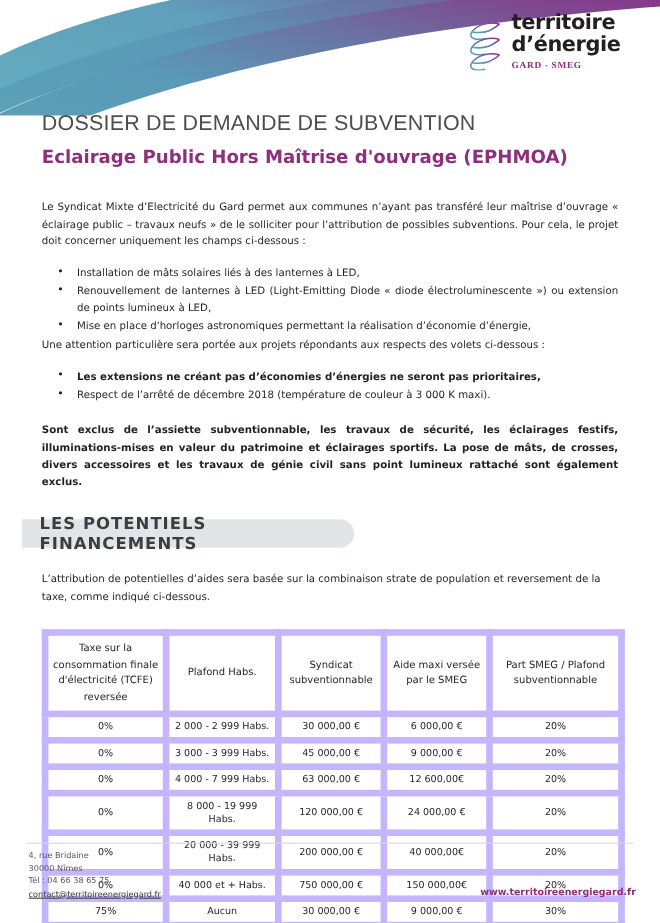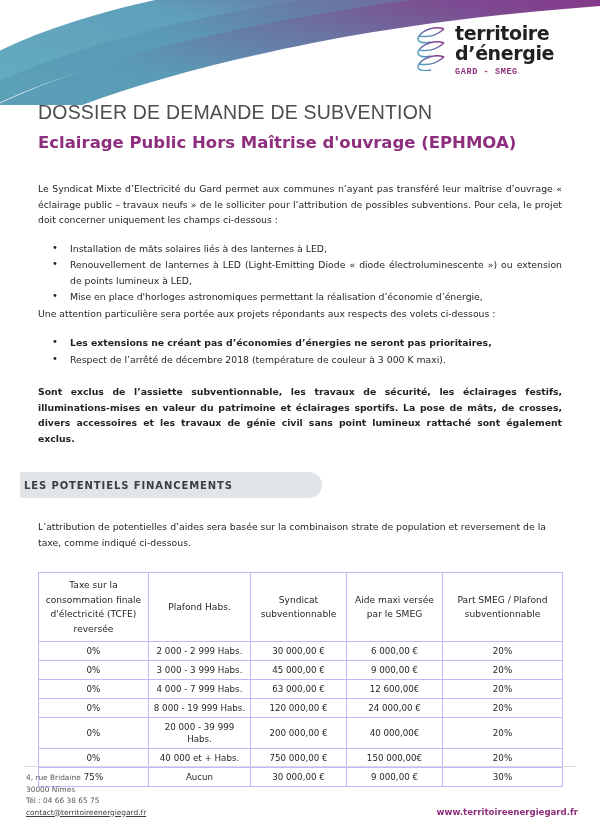--- a/index.html
+++ b/index.html
@@ -21,39 +21,38 @@
     top: 0; left: 0;
     width: 600px; height: 105px;
     overflow: hidden;
     pointer-events: none;
   }
   .header-deco svg { display: block; }
 
   
   .logo-block {
     position: absolute;
-    top: 10px; right: 46px;
+    top: 10px; right: 36px;
     display: flex;
-    align-items: flex-start;
+    align-items: flex-end;
     gap: 7px;
-    margin-top: 13px;
   }
   .logo-mark { width: 34px; height: 46px; flex: 0 0 auto; margin-top: 2px;}
   .logo-words { display: flex; flex-direction: column; }
   .logo-line1, .logo-line2 {
     font-family: "DejaVu Sans", sans-serif;
     font-size: 19px;
     font-weight: 700;
     line-height: 20px;
     color: #231f20;
     letter-spacing: -0.4px;
   }
   .logo-sub {
     margin-top: 4px;
-    font-family: Liberation Mono, monospace;
+    font-family: Liberation Serif, serif;
     font-size: 8.5px;
     font-weight: 700;
     letter-spacing: 0.6px;
     color: #8e2f7d;
   }
 
   
   .page {
     position: absolute;
     top: 0; left: 0;
@@ -123,38 +122,38 @@
     margin-top: 26px;
     margin-left: -18px;
     width: 302px;
     height: 26px;
     background: #e2e5e8;
     border-radius: 0 26px 26px 0;
     display: flex;
     align-items: center;
   }
   .section-band .band-title {
-    padding-left: 4px;
-    font-family: "DejaVu Sans", sans-serif;
-    font-size: 10px;
+    padding-left: 16px;
+    font-family: "DejaVu Sans", sans-serif;
+    font-size: 15px;
     font-weight: 700;
     letter-spacing: 0.9px;
     color: #3a3d42;
   }
 
   
   table.grid {
     margin-top: 22px;
     width: 524px;
     border-collapse: collapse;
     table-layout: fixed;
     font-family: "DejaVu Sans", sans-serif;
   }
   table.grid th, table.grid td {
-    border: 1px solid #c4b5fd;
+    border: 6px solid #c4b5fd;
     text-align: center;
     vertical-align: middle;
     color: #231f20;
   }
   table.grid th {
     font-size: 9.1px;
     font-weight: 400;
     line-height: 14.5px;
     padding: 5px 4px;
     height: 68px;

